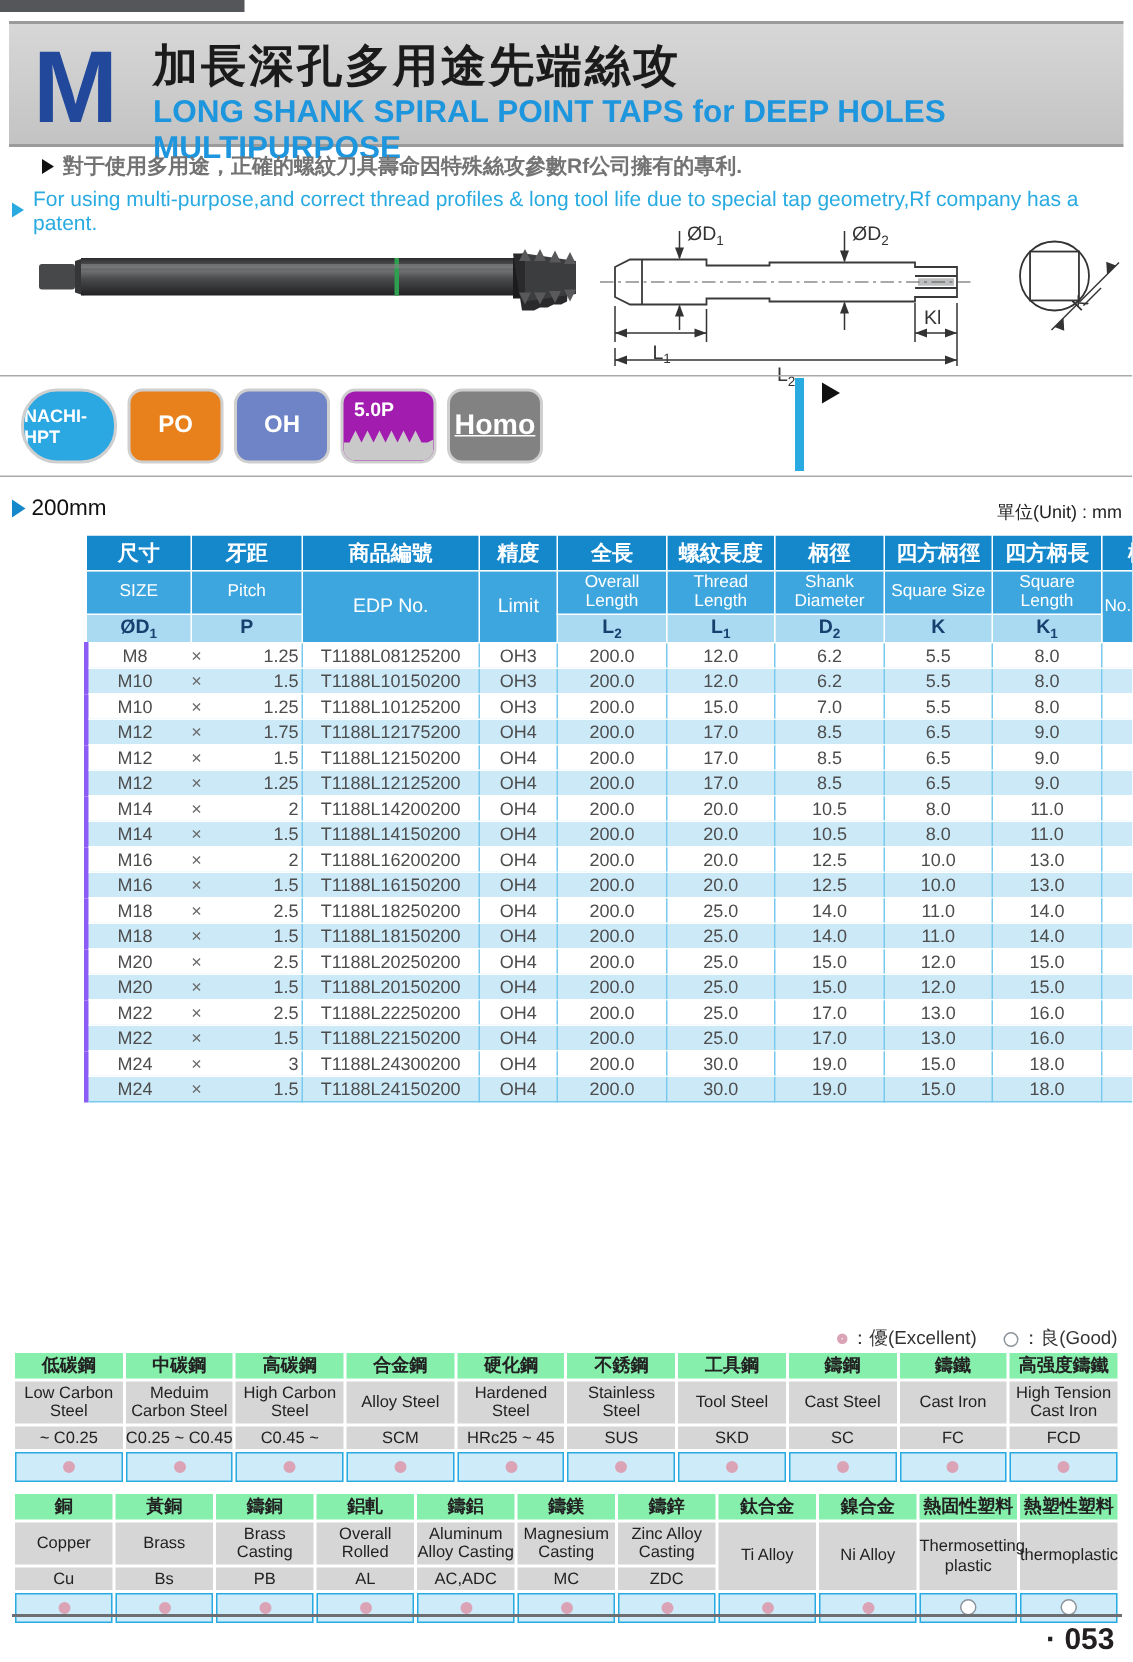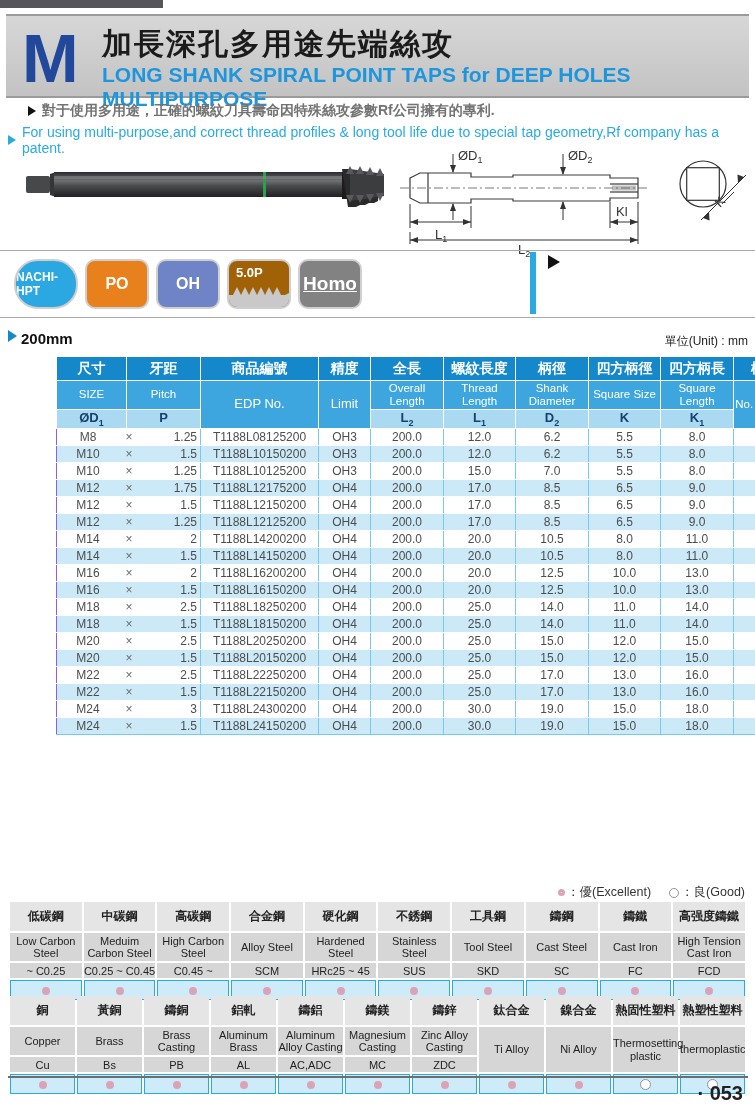--- a/index.html
+++ b/index.html
@@ -37,35 +37,35 @@
   .badge-po, .badge-oh { font-size:16px; }
   .badge-homo { font-size:19px;text-decoration:underline; }
   .badge-p .ptxt { position:absolute; top:4px; left:7px; font-size:13px; }
   .badge-p svg { position:absolute; bottom:0; left:0; }
   .vbar { position:absolute; left:530px; top:252px; width:6px; height:62px; background:#29abe2; }
   .vbar-tri { position:absolute; left:548px; top:255px; width:0; height:0;
     border-left:12px solid #111; border-top:7px solid transparent; border-bottom:7px solid transparent; }
 
   
   .section-row { position:absolute; left:8px; top:330px; width:740px; height:16px; }
-  .sec-left { position:absolute; left:0; top:0; display:flex; align-items:flex-start; gap:4px; font-size:15px; font-weight:bold; color:#111; }
+  .sec-left { position:absolute; left:0; top:0; display:flex; align-items:center; gap:4px; font-size:15px; font-weight:normal; color:#111; }
   .sec-left .tri { width:0; height:0; border-left:9px solid #1588cb; border-top:6px solid transparent; border-bottom:6px solid transparent; }
   .sec-unit { position:absolute; right:0; top:3px; font-size:12px; color:#222; }
 
   
   .spec-table { position:absolute; left:8px; top:356px; width:740px; border-collapse:collapse; table-layout:fixed;margin-left:48px; }
   .spec-table th { font-weight:bold; border:1px solid #fff; }
   .spec-table .r1 th { background:#1588cb; color:#fff; font-size:14px; height:24px; }
   .spec-table .r2 th { background:#3ea6de; color:#fff; font-size:11.5px; font-weight:normal; height:29px; line-height:1.15; }
   .spec-table .r2 th.mid { font-size:13px; }
   .spec-table .r3 th { background:#aadaf2; color:#17406e; font-size:13px; height:16px; }
   .spec-table sub { font-size:9px; }
   .spec-table td { height:17px; font-size:12px; color:#4d4d4d; text-align:center;
     border-right:1px solid #79c9ee; border-bottom:1px solid #fff; background:#fff; }
-  .spec-table td:first-child { border-left:1px solid #8b5cf6; }
+  .spec-table td:first-child { border-left:3px solid #8b5cf6; }
   .spec-table tr.alt td { background:#cce9f8; }
   .spec-table tbody tr:last-child td { border-bottom:1px solid #79c9ee; }
   .c-size { padding:0 !important; }
   .c-size .inner { display:flex; align-items:center; }
   .c-size .sz { width:62px; text-align:center; }
   .c-size .x { width:20px; text-align:center; color:#6d6d6d; }
   .c-size .pt { width:58px; text-align:right; }
 
   
   .legend { position:absolute; right:10px; top:884px; display:flex; align-items:center; gap:18px; font-size:12.5px; color:#333; }
@@ -75,21 +75,21 @@
   .ring { display:inline-block; width:8px; height:8px; border:4px solid #dba3b6; border-radius:50%; background:#fff; vertical-align:middle; }
   .ring.good { width:11px; height:11px; border:1.5px solid #8d939a; }
   .legend .ring { width:7px; height:7px; border-width:3.5px; }
   .legend .ring.good { width:10px; height:10px; border-width:1.5px; }
 
   
   .mat-table { position:absolute; left:8px; width:739px; border-collapse:separate; border-spacing:2px 2px; table-layout:fixed; }
   .mat1 { top:900px; }
   .mat2 { top:994px; }
   .mat-table td { text-align:center; vertical-align:middle; }
-  .mat-table .r-zh td { background:#e5e5e5; font-size:12px; font-weight:bold; color:#222; height:29px; }
+  .mat-table .r-zh td { background:#86efac; font-size:12px; font-weight:bold; color:#222; height:17px; }
   .mat-table .r-en td { background:#d6d6d6; font-size:11px; color:#222; height:28px; line-height:1.1; }
   .mat-table .r-code td { background:#d6d6d6; font-size:11px; color:#222; height:15px; }
   .mat-table .r-mark td { background:#cdebf9; border:1px solid #29abe2; height:19px; }
 
   
   .footer-line { position:absolute; left:8px; top:1076px; width:740px; height:2px; background:#6d6e71; }
   .page-num { position:absolute; right:12px; top:1082px; font-size:20px; font-weight:bold; color:#231f20; }
 </style>
 </head>
 <body>
@@ -219,21 +219,21 @@
   <div class="badges">
     <div class="badge badge-nachi" style="background:#2ba7e2">
         <span>NACHI-HPT</span>
       </div>
     <div class="badge badge-po" style="background:#e8811c">
         <span>PO</span>
       </div>
     <div class="badge badge-oh" style="background:#6e84c6">
         <span>OH</span>
       </div>
-    <div class="badge badge-p" style="background:#a16207">
+    <div class="badge badge-p" style="background:#a21caf">
       <span class="ptxt">5.0P</span>
       <svg width="60" height="24" viewBox="0 0 60 24">
         <path d="M0,24 L0,12 L4,12 L8,4 L12,12 L16,4 L20,12 L24,4 L28,12 L32,4 L36,12 L40,4 L44,12 L48,4 L52,12 L56,12 L60,10 L60,24 Z" fill="#c9c9c9"></path>
       </svg>
     </div>
     <div class="badge badge-homo" style="background:#828282">
         <span>Homo</span>
       </div>
   </div>
   <div class="vbar"></div>
@@ -681,21 +681,21 @@
           <td>鑄鋅</td>
           <td>鈦合金</td>
           <td>鎳合金</td>
           <td>熱固性塑料</td>
           <td>熱塑性塑料</td>
         </tr>
     <tr class="r-en">
           <td>Copper</td>
           <td>Brass</td>
           <td>Brass Casting</td>
-          <td>Aluminum Brass</td>
+          <td>Overall Rolled</td>
           <td>Aluminum Alloy Casting</td>
           <td>Magnesium Casting</td>
           <td>Zinc Alloy Casting</td>
           <td rowspan="2">Ti Alloy</td>
           <td rowspan="2">Ni Alloy</td>
           <td rowspan="2">Thermosetting plastic</td>
           <td rowspan="2">thermoplastic</td>
         </tr>
     <tr class="r-code">
           <td>Cu</td>

